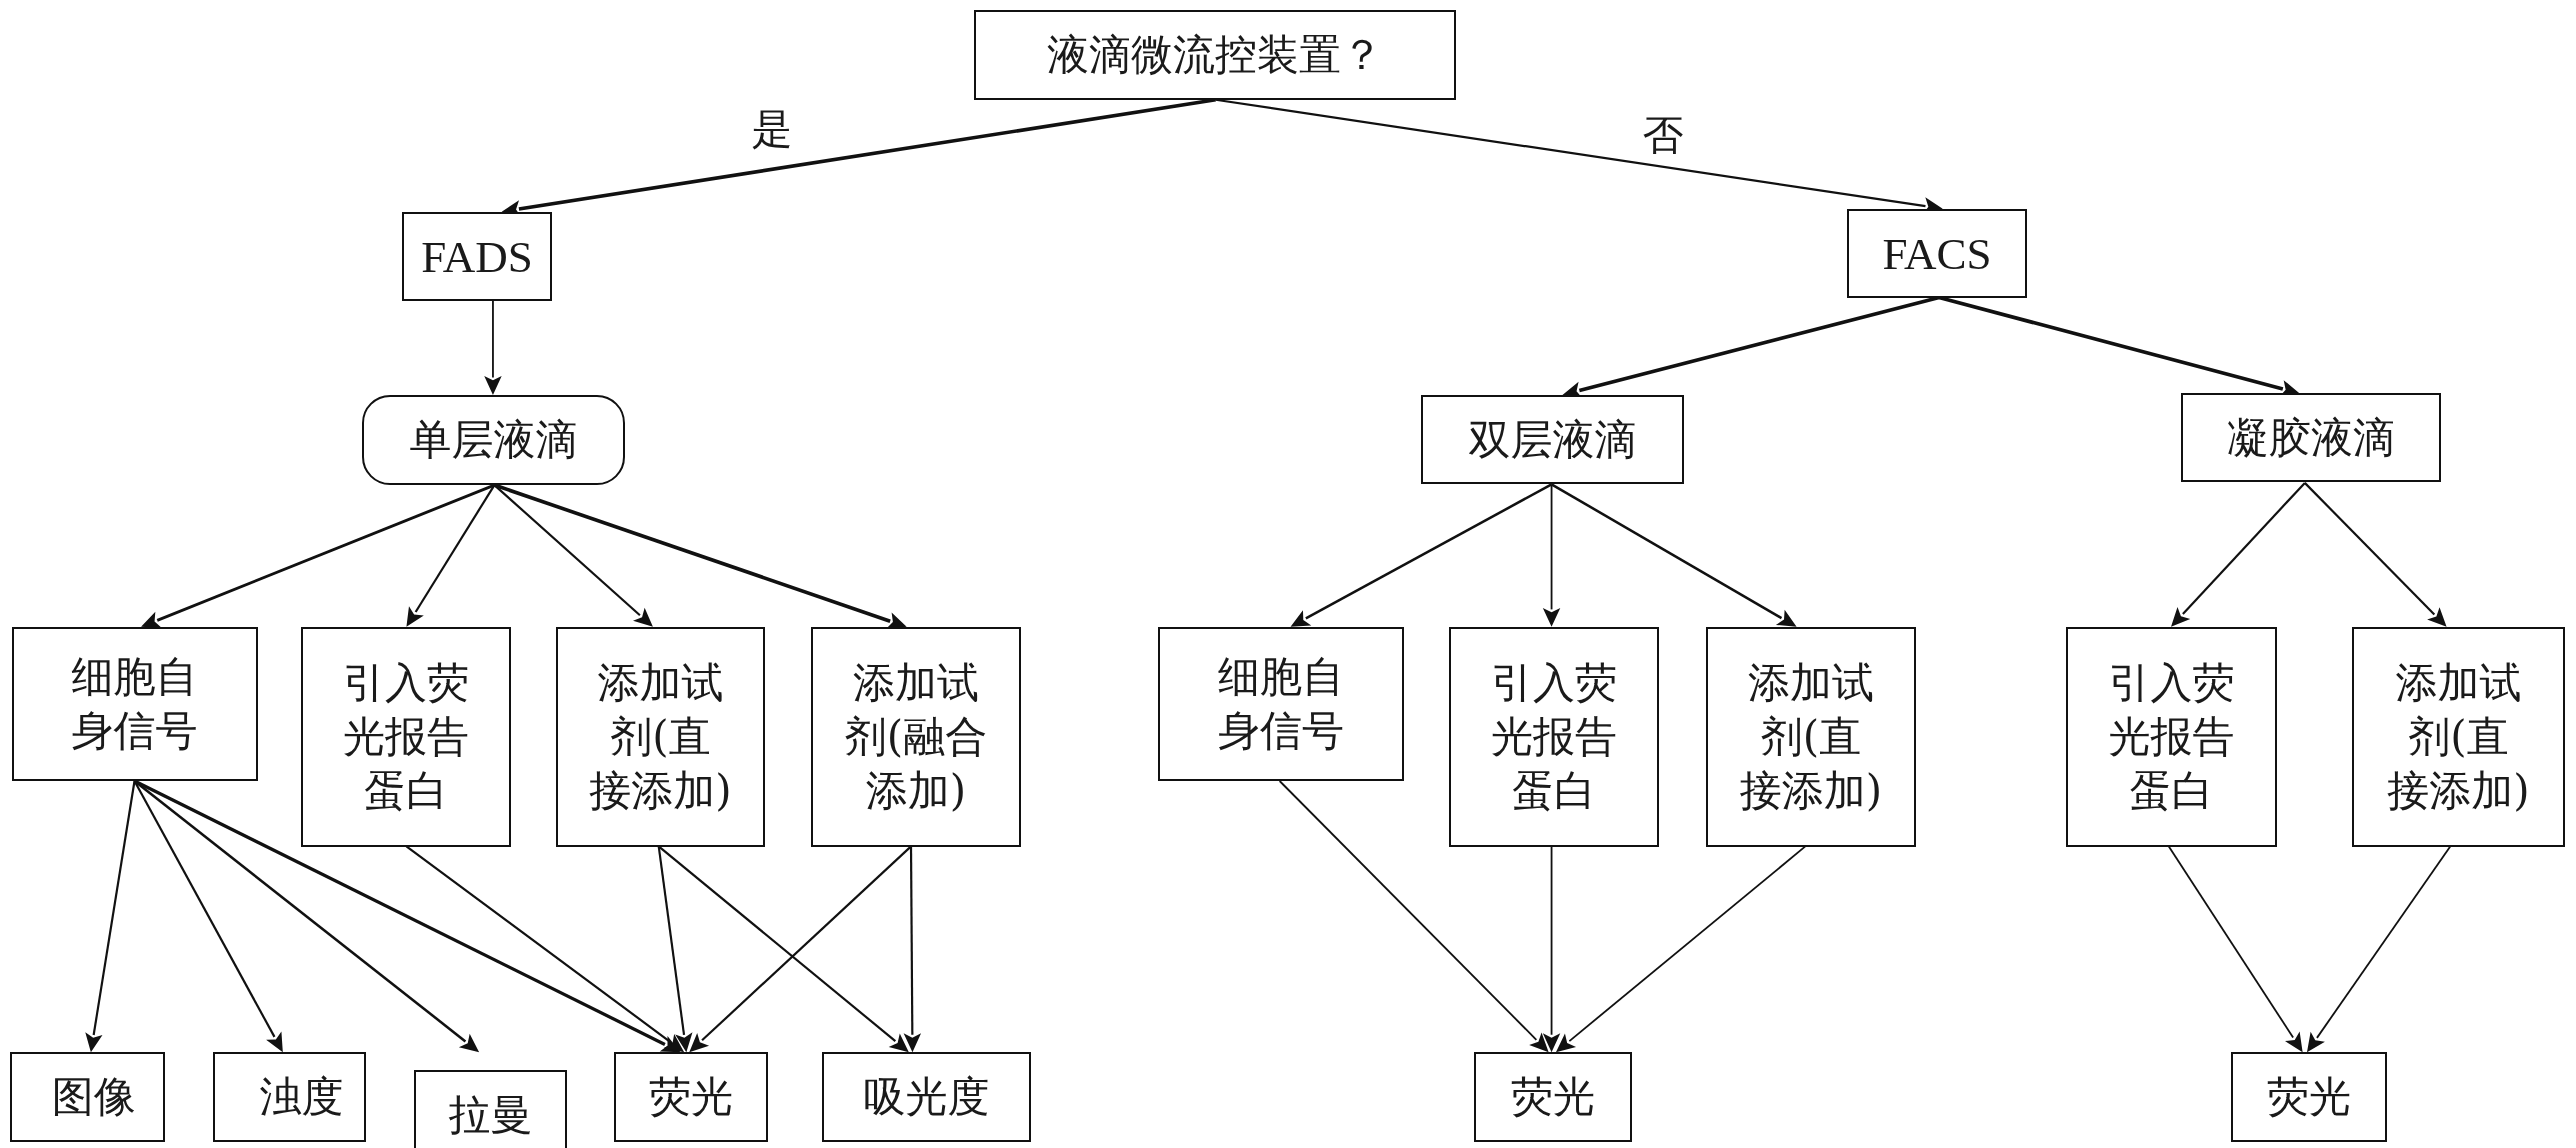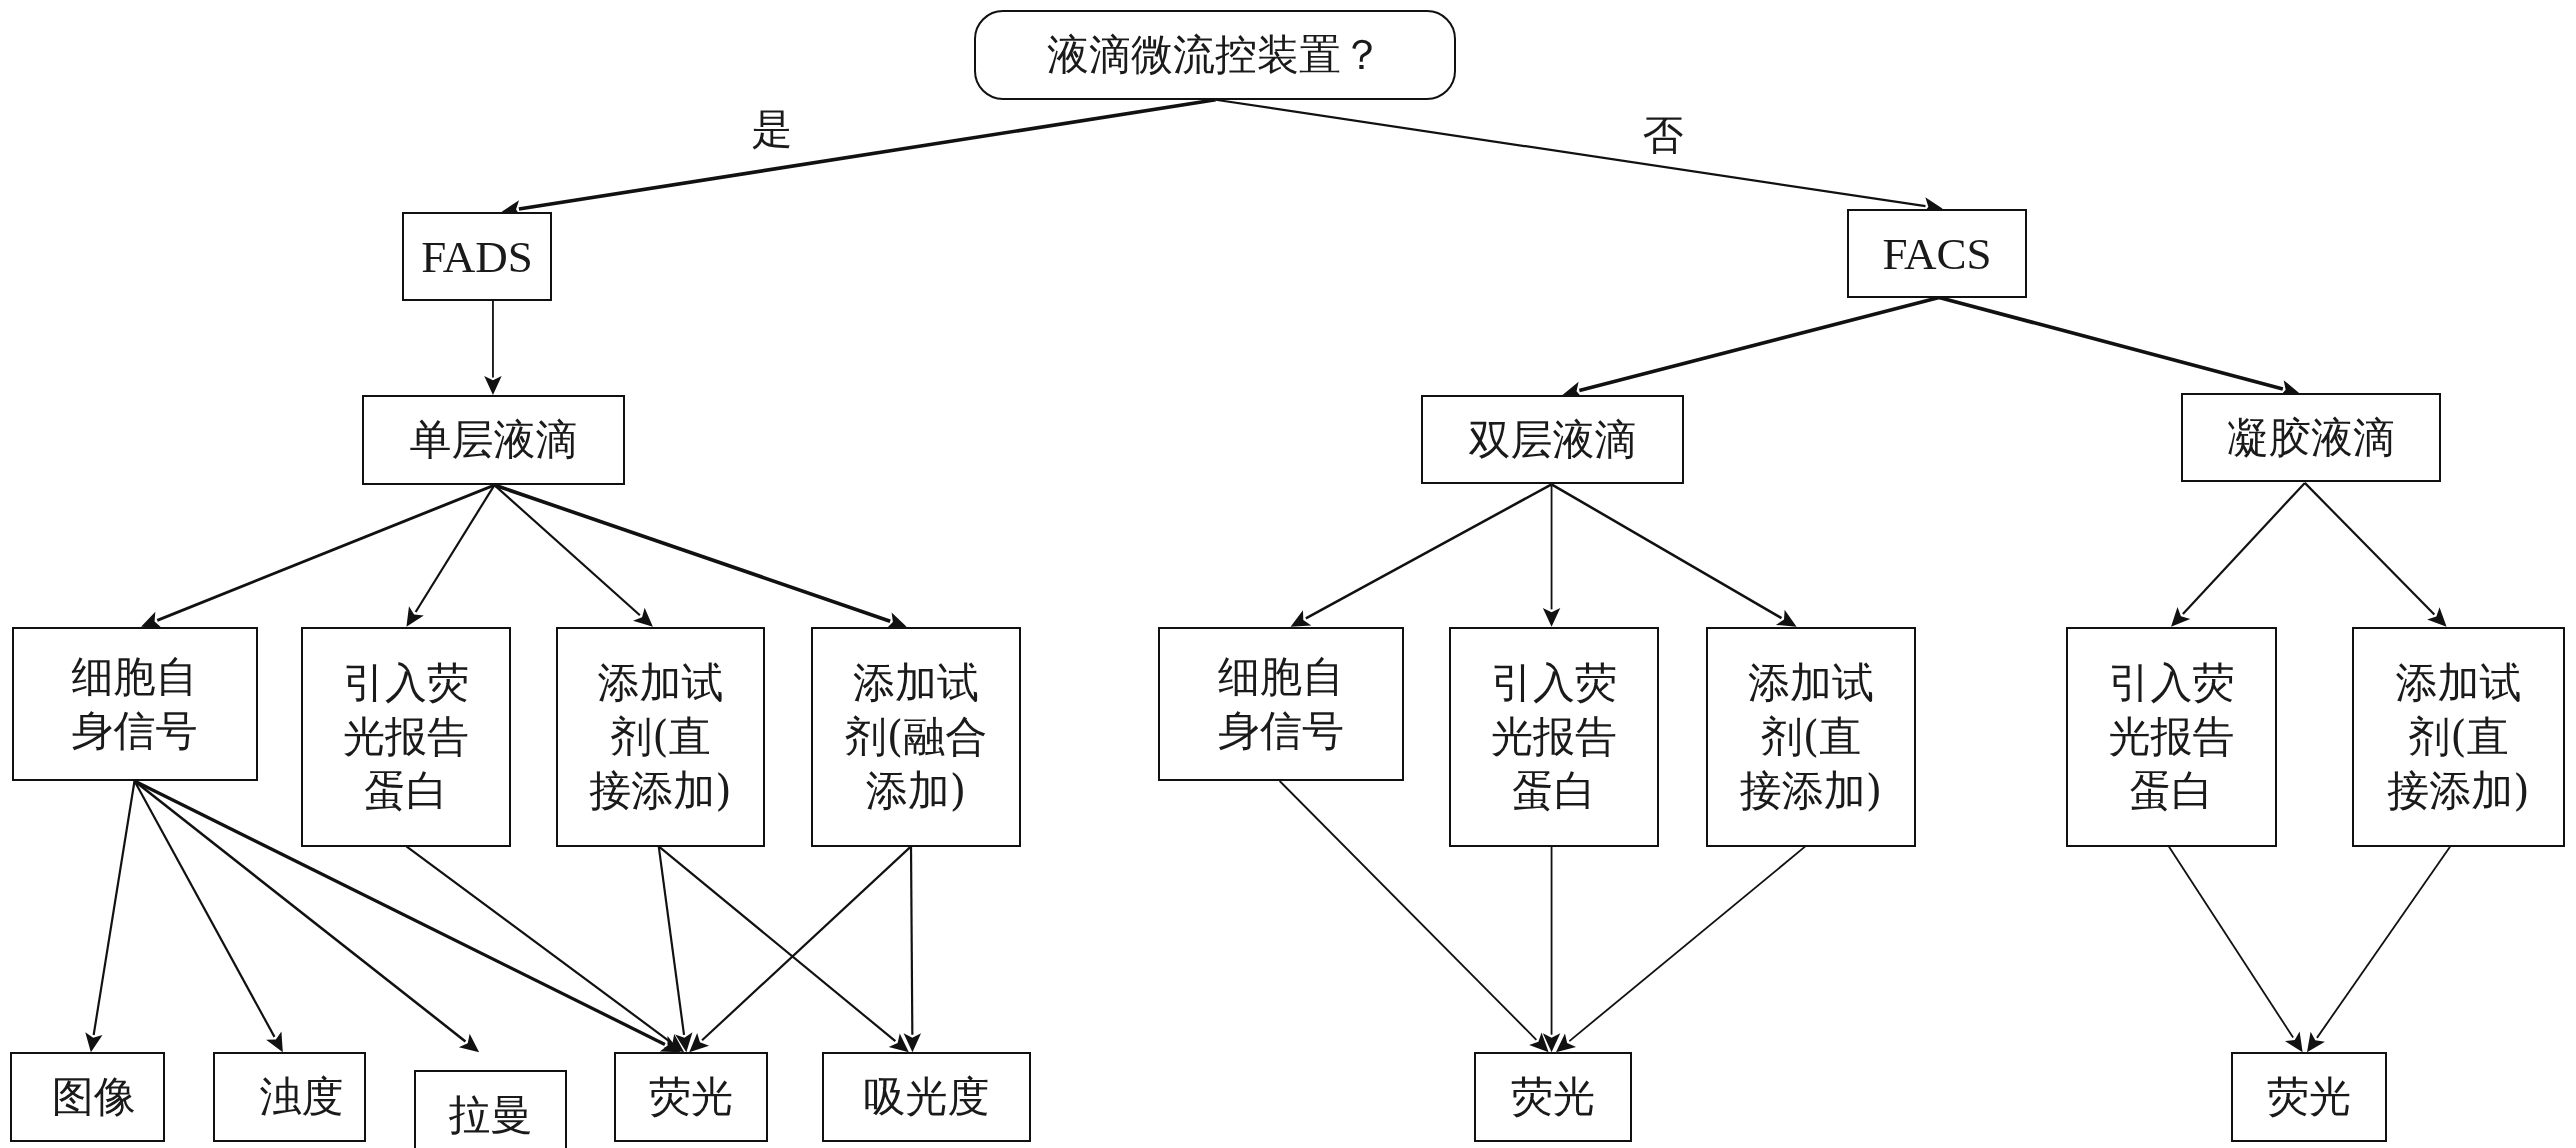--- a/index.html
+++ b/index.html
@@ -149,29 +149,29 @@
           <line x1="2983" y1="1164" x2="3153.9177805998143" y2="1426.8789777703664" stroke="#111111" stroke-width="2.5"></line>
           <polygon points="3167,1447 3142.767084534982,1431.74333561799 3156.098150499845,1430.2324814753053 3162.8881067646153,1418.6611162178042" fill="#111111"></polygon>
         </g>
         <g>
           <line x1="3370" y1="1164" x2="3186.711664970443" y2="1427.3025320475365" stroke="#111111" stroke-width="2.5"></line>
           <polygon points="3173,1447 3178.005569741748,1418.8052438996096 3184.426387475369,1430.585443372947 3197.7030376942116,1432.5169088700527" fill="#111111"></polygon>
         </g>
       </g>
   </svg>
 
-  <div class="node" id="n-root" style="left:974px;top:9.5px;width:482px;height:90px;border-radius:29px;">液滴微流控装置？</div>
+  <div class="node" id="n-root" style="left:974px;top:9.5px;width:482px;height:90px;">液滴微流控装置？</div>
 
   <span class="edge-label" style="left:772px;top:129px;">是</span>
   <span class="edge-label" style="left:1663px;top:135px;">否</span>
 
   <div class="node latin" id="n-fads" style="left:402px;top:212px;width:150px;height:89px;">FADS</div>
   <div class="node latin" id="n-facs" style="left:1847px;top:209px;width:180px;height:89px;">FACS</div>
 
-  <div class="node" id="n-single_layer" style="left:362px;top:395px;width:263px;height:90px;">单层液滴</div>
+  <div class="node" id="n-single_layer" style="left:362px;top:395px;width:263px;height:90px;border-radius:28px;">单层液滴</div>
   <div class="node" id="n-double_layer" style="left:1421px;top:395px;width:263px;height:89px;">双层液滴</div>
   <div class="node" id="n-gel_droplet" style="left:2181px;top:393px;width:260px;height:89px;">凝胶液滴</div>
 
   <div class="node multi" id="n-fads_cell_signal" style="left:11.6px;top:627px;width:246px;height:154px;">细胞自
 身信号</div>
   <div class="node multi" id="n-fads_reporter" style="left:301px;top:627px;width:210px;height:220px;">引入荧
 光报告
 蛋白</div>
   <div class="node multi" id="n-fads_direct_add" style="left:556px;top:627px;width:209px;height:220px;">添加试
 剂(直

